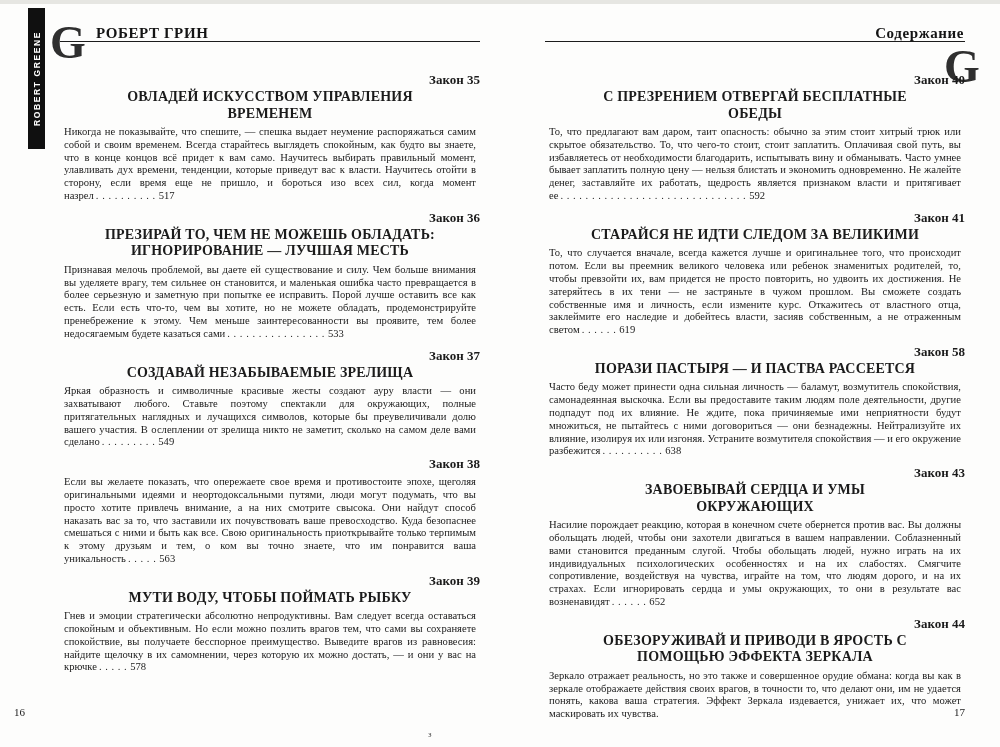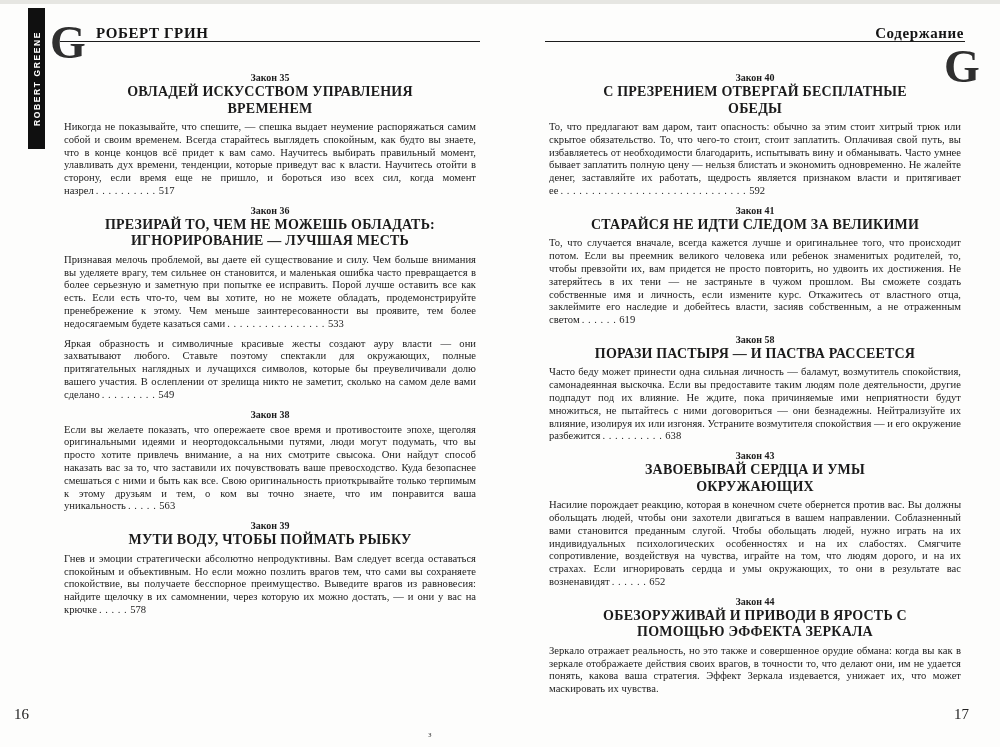--- a/index.html
+++ b/index.html
@@ -15,26 +15,26 @@
   .running-head::first-letter{font-size:15px;}
   .left-head{left:96px;}
   .right-head{right:36px;text-align:right;}
   .head-rule{position:absolute;top:41px;height:1.4px;background:#1c1c1c;}
   .left-rule{left:60px;width:420px;}
   .right-rule{left:545px;width:420px;}
   .page{position:absolute;top:72px;width:420px;overflow:hidden;}
   .left-page{left:60px;height:648px;}
   .right-page{left:545px;height:648px;}
   .section{margin:0 0 7px 0;}
-  .law-heading{text-align:center;font-weight:bold;font-size:10px;margin:0 0 1px 0;}
+  .law-heading{text-align:right;font-weight:bold;font-size:13px;margin:0 0 1px 0;}
   .law-title{text-align:center;font-weight:bold;font-size:14px;line-height:1.18;margin:0 auto 2px auto;max-width:340px;letter-spacing:0.2px;}
   .law-body{margin:4px;font-size:10.6px;line-height:12.8px;text-align:justify;}
   .dots{margin-left:2px;letter-spacing:0.5px;white-space:nowrap;}
   .pageref{margin-left:3px;}
-  .folio{position:absolute;font-size:15px;color:#222222;}
+  .folio{position:absolute;font-size:11px;color:#222222;}
   .left-folio{left:14px;top:706px;}
   .right-folio{left:954px;top:706px;}
   .artifact{position:absolute;left:428px;top:729px;font-size:9px;color:#4a4a4a;}
 </style>
 </head>
 <body>
 
 <div class="canvas">
   <div class="edge-top"></div>
 
@@ -59,20 +59,22 @@
     <p class="law-body"><span>Никогда не показывайте, что спешите, — спешка выдает неумение распоряжаться самим собой и своим временем. Всегда старайтесь выглядеть спокойным, как будто вы знаете, что в конце концов всё придет к вам само. Научитесь выбирать правильный момент, улавливать дух времени, тенденции, которые приведут вас к власти. Научитесь отойти в сторону, если время еще не пришло, и бороться изо всех сил, когда момент назрел</span><span class="dots">. . . . . . . . . .</span><span class="pageref">517</span></p>
   </div>
 
   <div class="section">
     <div class="law-heading">Закон 36</div>
     <div class="law-title">ПРЕЗИРАЙ ТО, ЧЕМ НЕ МОЖЕШЬ ОБЛАДАТЬ: ИГНОРИРОВАНИЕ — ЛУЧШАЯ МЕСТЬ</div>
     <p class="law-body"><span>Признавая мелочь проблемой, вы даете ей существование и силу. Чем больше внимания вы уделяете врагу, тем сильнее он становится, и маленькая ошибка часто превращается в более серьезную и заметную при попытке ее исправить. Порой лучше оставить все как есть. Если есть что-то, чем вы хотите, но не можете обладать, продемонстрируйте пренебрежение к этому. Чем меньше заинтересованности вы проявите, тем более недосягаемым будете казаться сами</span><span class="dots">. . . . . . . . . . . . . . . .</span><span class="pageref">533</span></p>
   </div>
 
   <div class="section">
+    <div class="law-heading">Закон 37</div>
+    <div class="law-title">СОЗДАВАЙ НЕЗАБЫВАЕМЫЕ ЗРЕЛИЩА</div>
     <p class="law-body"><span>Яркая образность и символичные красивые жесты создают ауру власти — они захватывают любого. Ставьте поэтому спектакли для окружающих, полные притягательных наглядных и лучащихся символов, которые бы преувеличивали долю вашего участия. В ослеплении от зрелища никто не заметит, сколько на самом деле вами сделано</span><span class="dots">. . . . . . . . .</span><span class="pageref">549</span></p>
   </div>
 
   <div class="section">
     <div class="law-heading">Закон 38</div>
     <p class="law-body"><span>Если вы желаете показать, что опережаете свое время и противостоите эпохе, щеголяя оригинальными идеями и неортодоксальными путями, люди могут подумать, что вы просто хотите привлечь внимание, а на них смотрите свысока. Они найдут способ наказать вас за то, что заставили их почувствовать ваше превосходство. Куда безопаснее смешаться с ними и быть как все. Свою оригинальность приоткрывайте только терпимым к этому друзьям и тем, о ком вы точно знаете, что им понравится ваша уникальность</span><span class="dots">. . . . .</span><span class="pageref">563</span></p>
   </div>
 
   <div class="section">
     <div class="law-heading">Закон 39</div>

